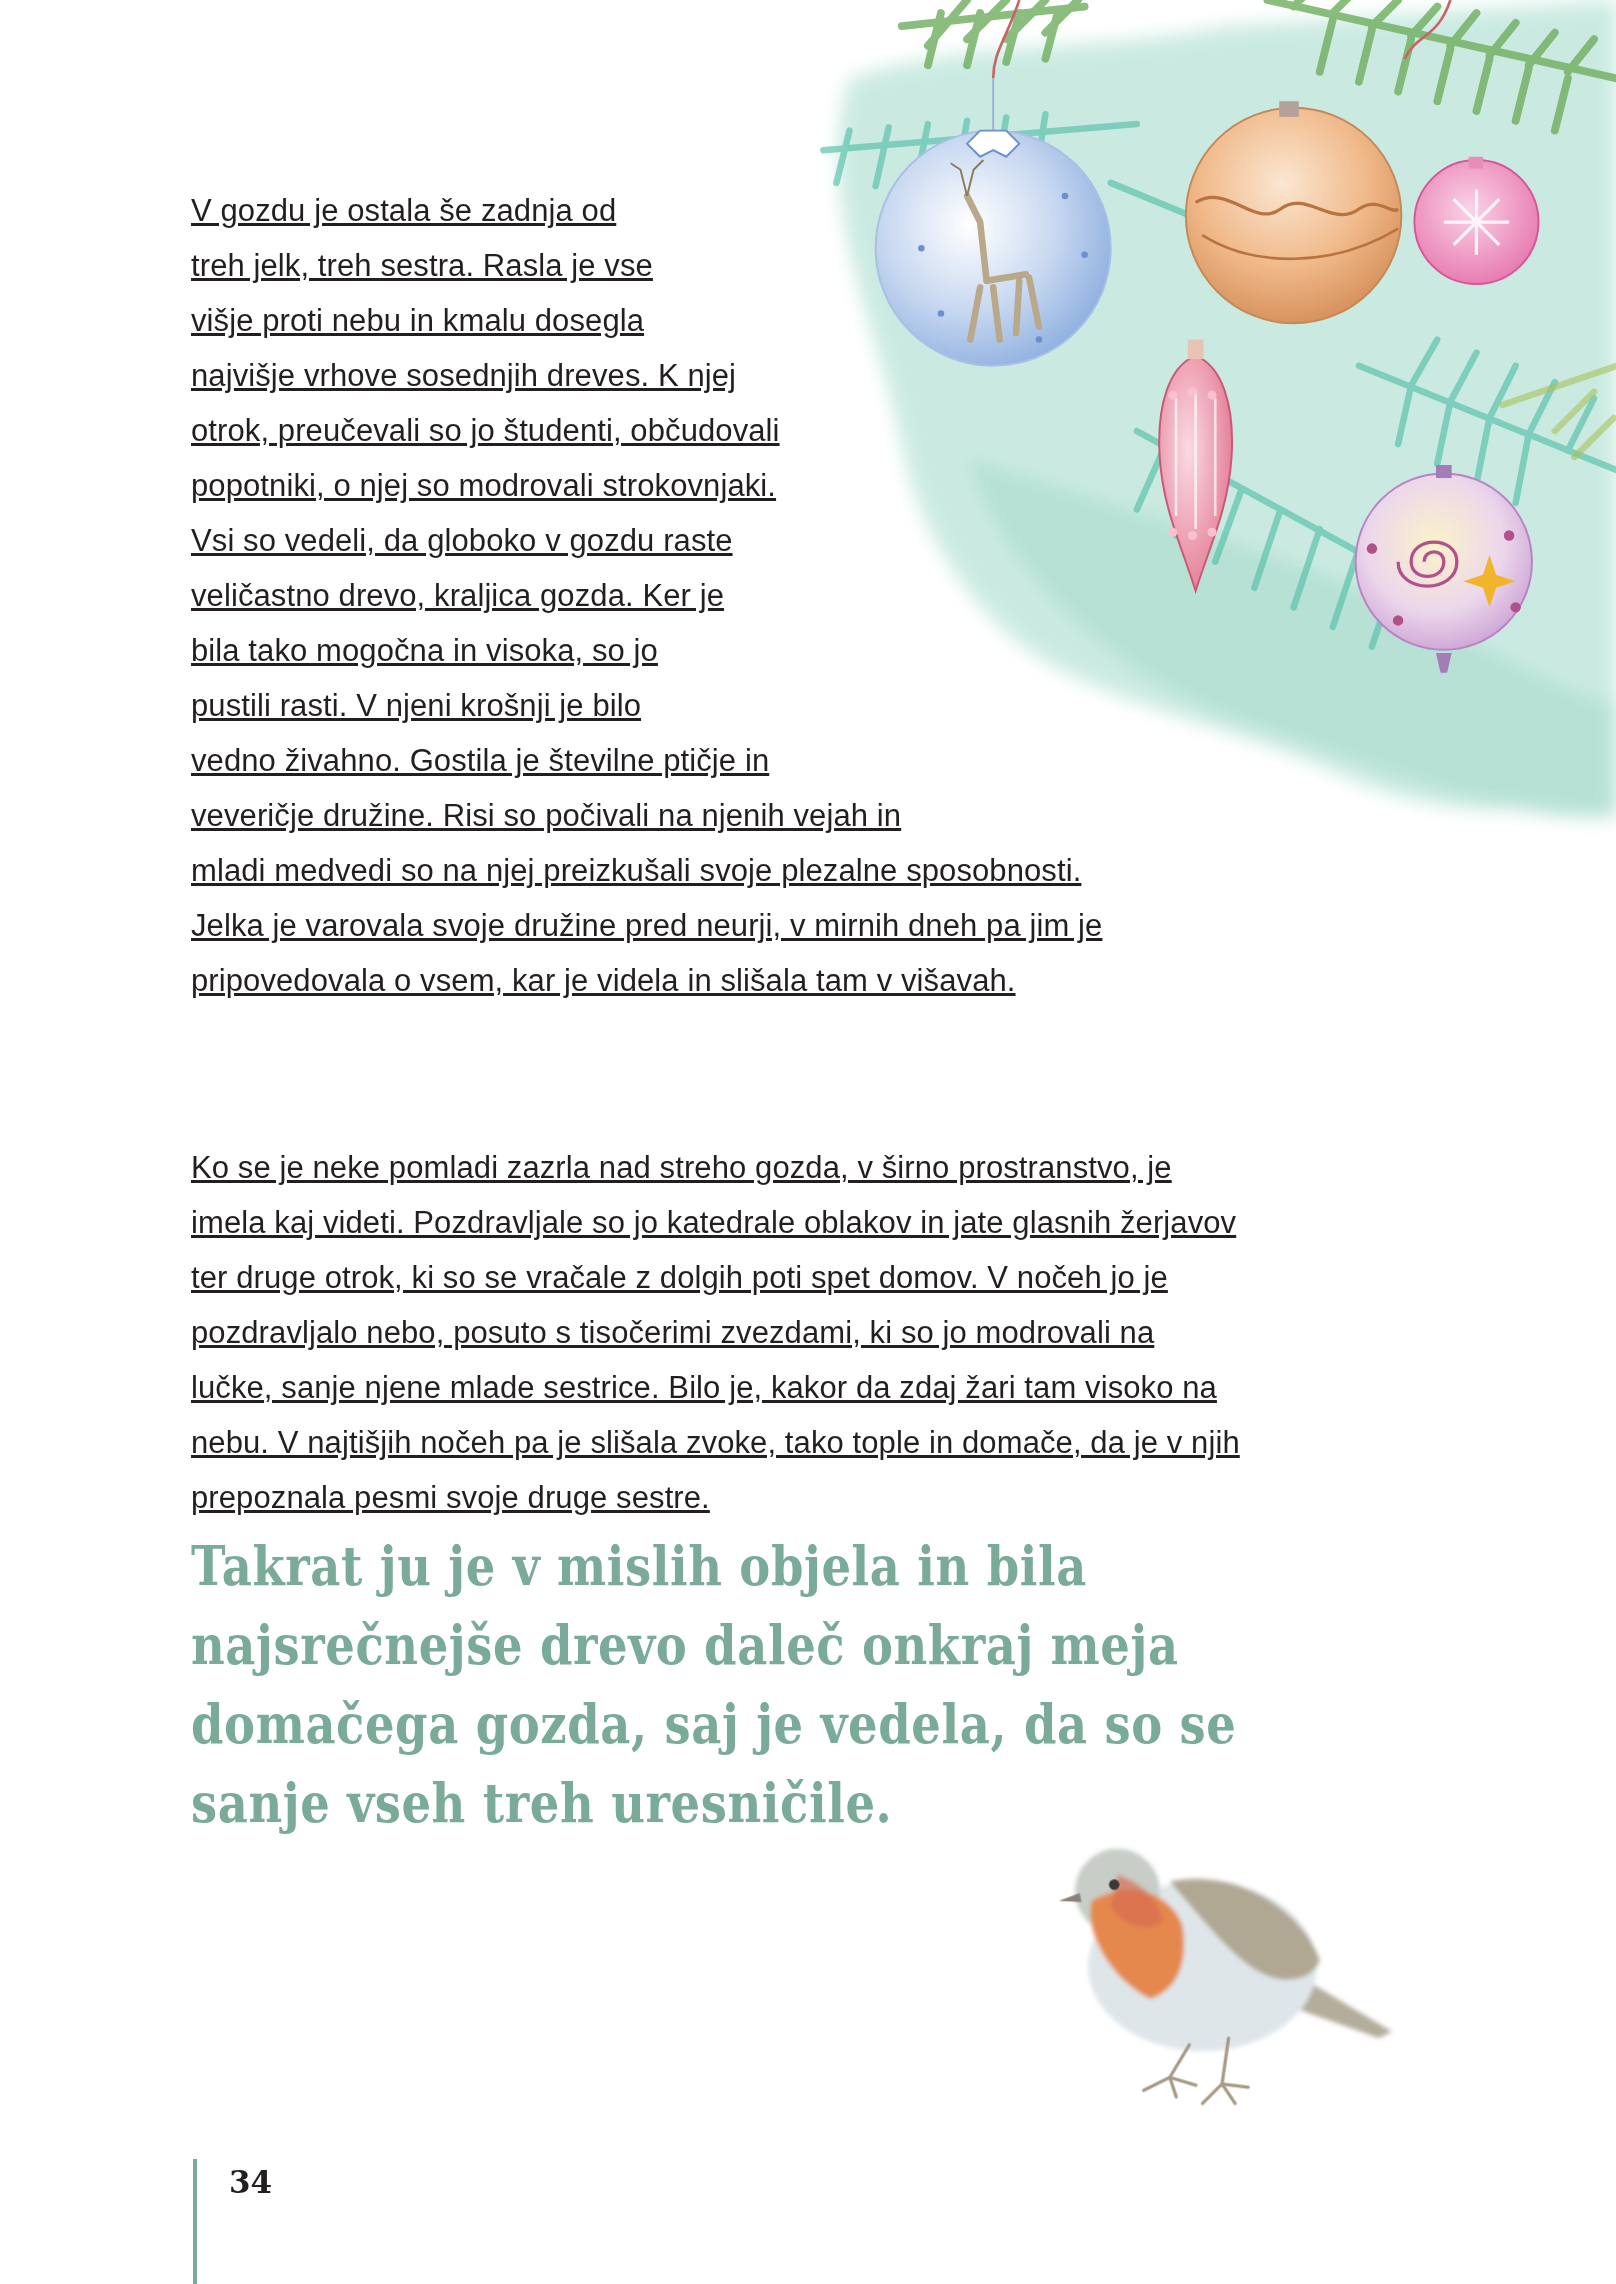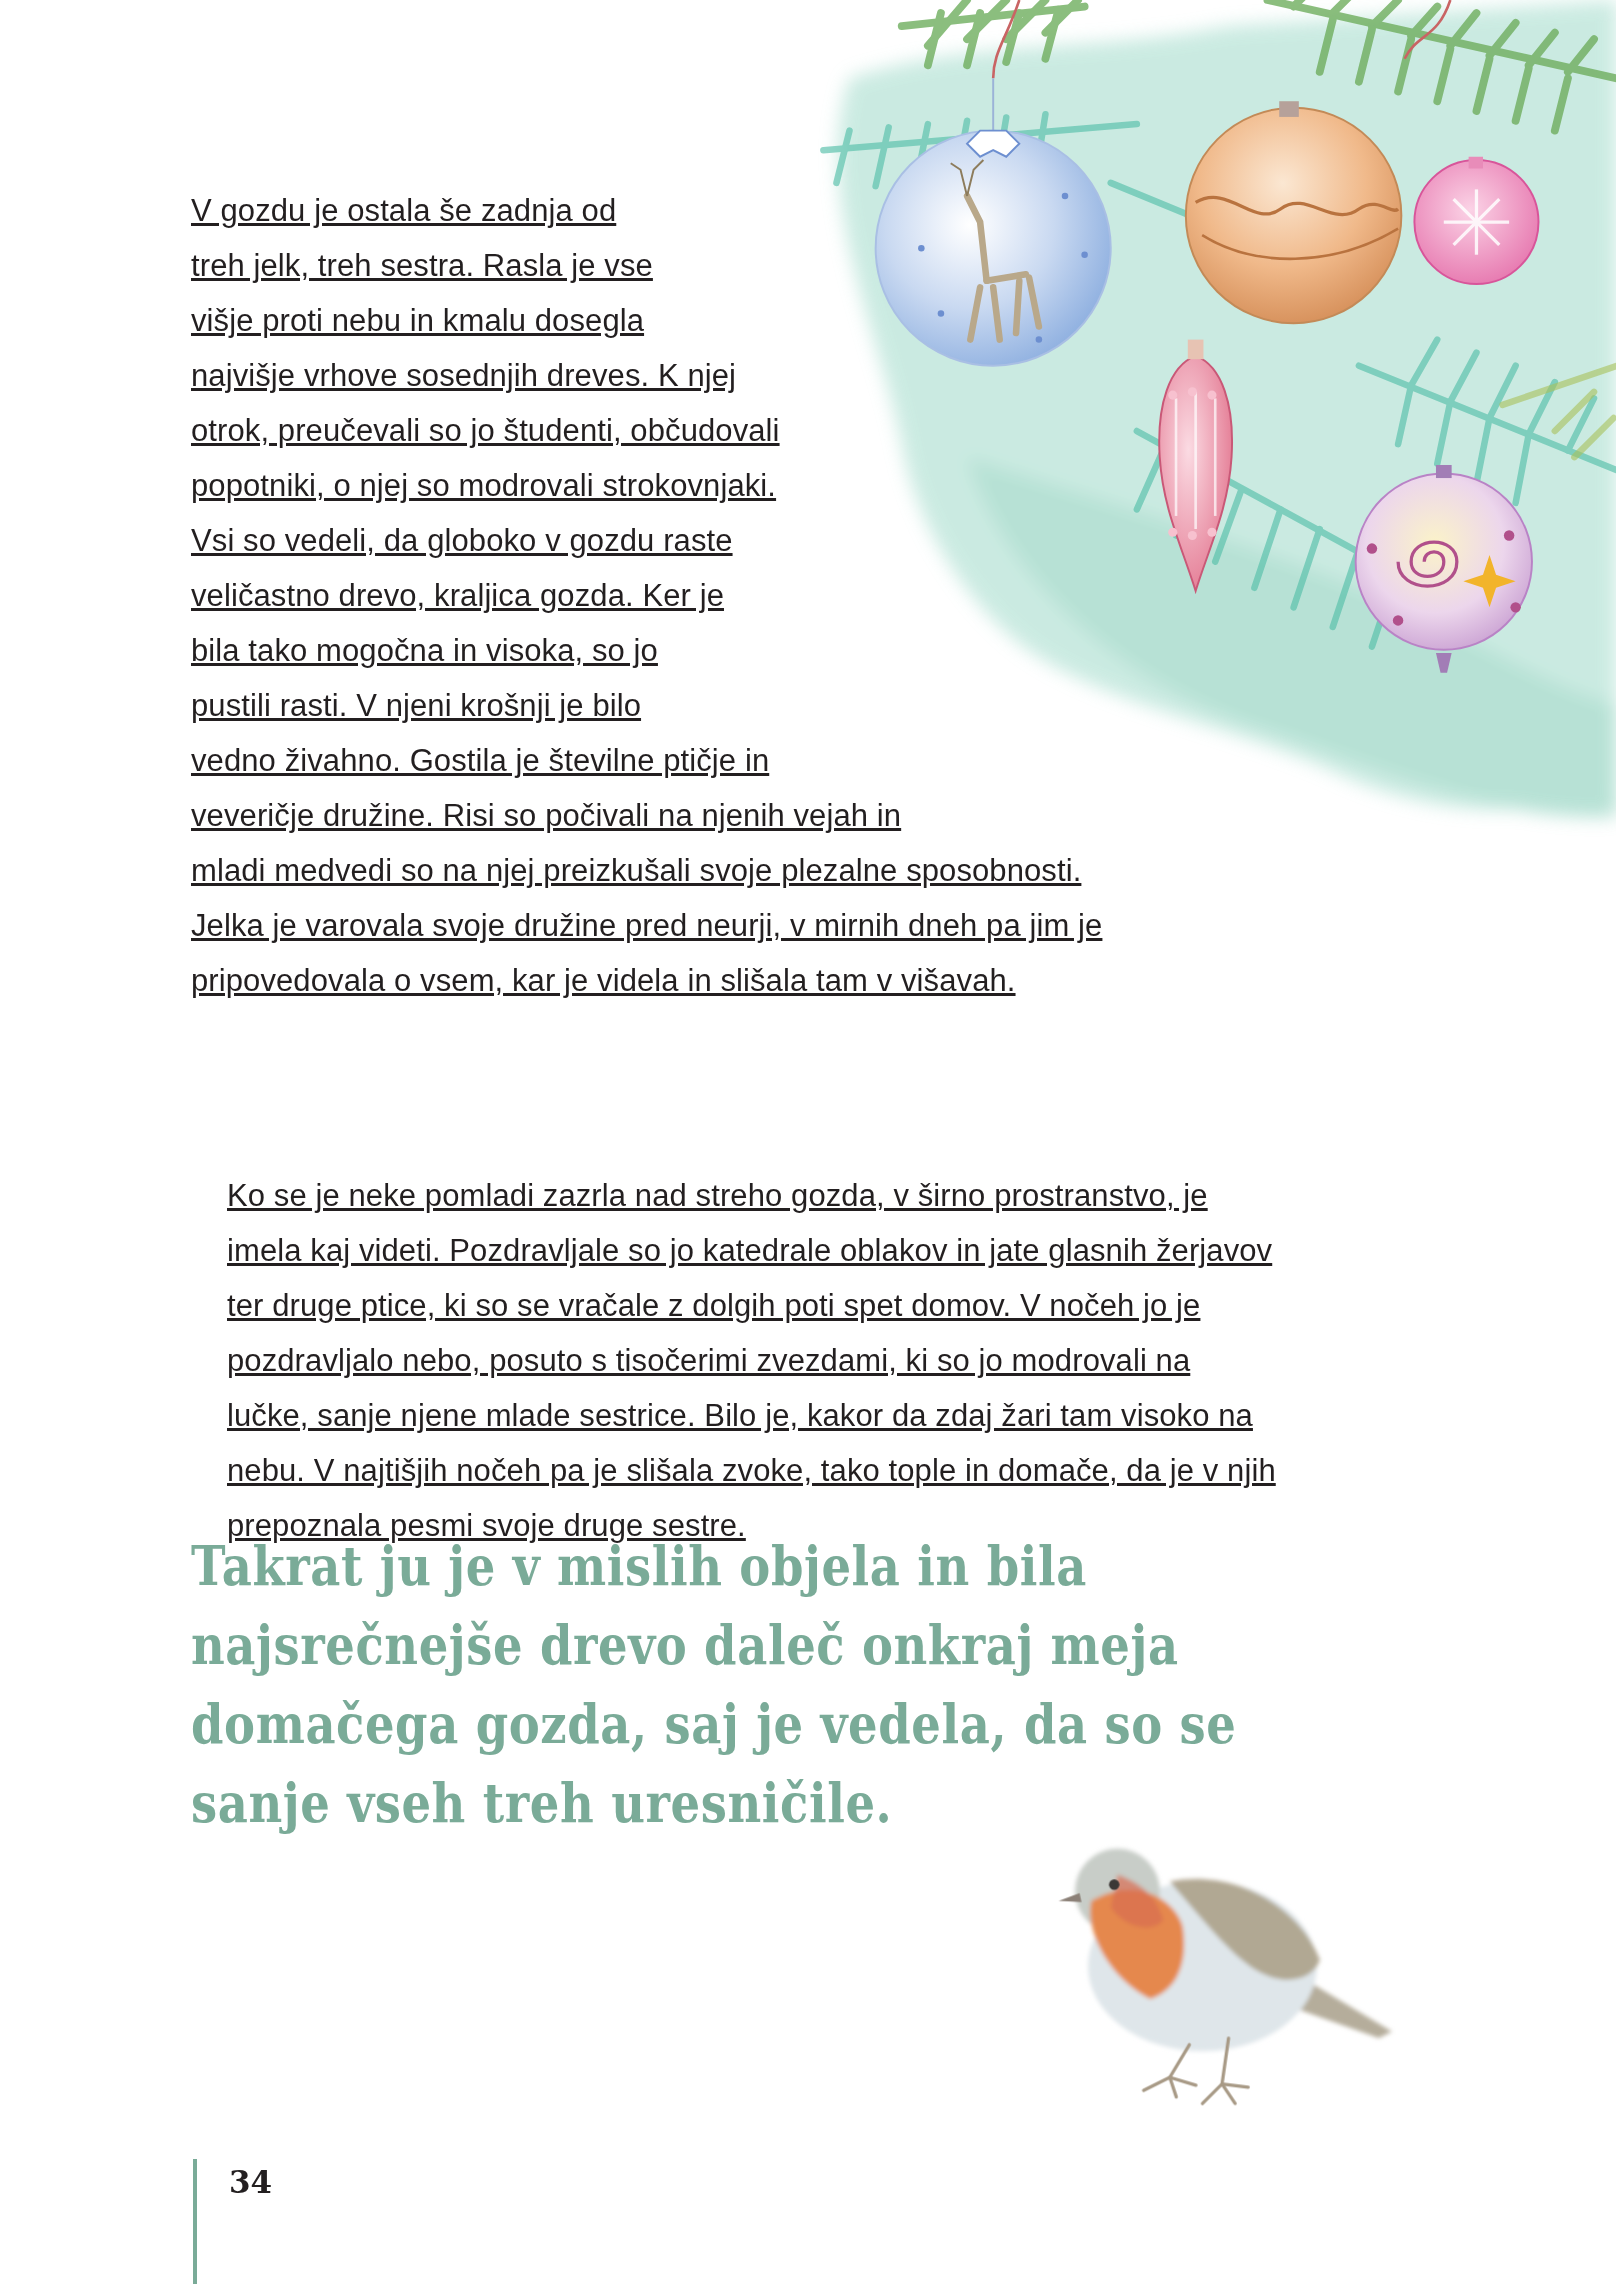--- a/index.html
+++ b/index.html
@@ -2,21 +2,21 @@
 <html style="font-size:10.5px"><head>
 <meta charset="utf-8">
 <style>
   html, body { margin:0; padding:0; background:#ffffff; }
   body { width:1617px; height:2284px; position:relative; overflow:hidden; font-family:"Liberation Sans", "DejaVu Sans", sans-serif; color:#231f20; }
   .illus-tree { position:absolute; left:771px; top:0; width:846px; height:849px; }
   .illus-robin { position:absolute; left:1039px; top:1829px; width:366px; height:281px; }
   .body-text { position:absolute; left:191px; font-size:31px; line-height:55px; letter-spacing:0.1px; color:#231f20; margin:0;text-decoration:underline; }
   .body-text .line { display:block; white-space:nowrap; }
   #para1 { top:183px; }
-  #para2 { top:1168px;margin-left:36px; }
+  #para2 { top:1140px; }
   .quote { position:absolute; left:191px; top:1527px; margin:0; font-family:"DejaVu Serif", "Liberation Serif", serif; font-weight:bold; font-size:54px; line-height:79px; color:#7aab98; letter-spacing:0.7px; transform:scaleX(0.86); transform-origin:left top; }
   .quote .line { display:block; white-space:nowrap; }
   .page-rule { position:absolute; left:193px; top:2159px; width:3.9px; height:125px; background:#7aab98; }
   .page-number { position:absolute; left:229px; top:2164px; font-family:"DejaVu Serif", "Liberation Serif", serif; font-weight:bold; font-size:31px; color:#231f20;text-align:right; }
 </style>
 </head>
 <body>
 
 <svg class="illus-tree" viewBox="0 0 1295 1300" xmlns="http://www.w3.org/2000/svg">
   <defs>
@@ -215,21 +215,21 @@
   <span class="line">vedno živahno. Gostila je številne ptičje in</span>
   <span class="line">veveričje družine. Risi so počivali na njenih vejah in</span>
   <span class="line">mladi medvedi so na njej preizkušali svoje plezalne sposobnosti.</span>
   <span class="line">Jelka je varovala svoje družine pred neurji, v mirnih dneh pa jim je</span>
   <span class="line">pripovedovala o vsem, kar je videla in slišala tam v višavah.</span>
 </p>
 
 <p class="body-text" id="para2">
   <span class="line">Ko se je neke pomladi zazrla nad streho gozda, v širno prostranstvo, je</span>
   <span class="line">imela kaj videti. Pozdravljale so jo katedrale oblakov in jate glasnih žerjavov</span>
-  <span class="line">ter druge ptice, ki so se vračale z dolgih poti spet domov. V nočeh jo je</span>
+  <span class="line">ter druge otrok, ki so se vračale z dolgih poti spet domov. V nočeh jo je</span>
   <span class="line">pozdravljalo nebo, posuto s tisočerimi zvezdami, ki so jo modrovali na</span>
   <span class="line">lučke, sanje njene mlade sestrice. Bilo je, kakor da zdaj žari tam visoko na</span>
   <span class="line">nebu. V najtišjih nočeh pa je slišala zvoke, tako tople in domače, da je v njih</span>
   <span class="line">prepoznala pesmi svoje druge sestre.</span>
 </p>
 
 <p class="quote">
   <span class="line">Takrat ju je v mislih objela in bila</span>
   <span class="line">najsrečnejše drevo daleč onkraj meja</span>
   <span class="line">domačega gozda, saj je vedela, da so se</span>

